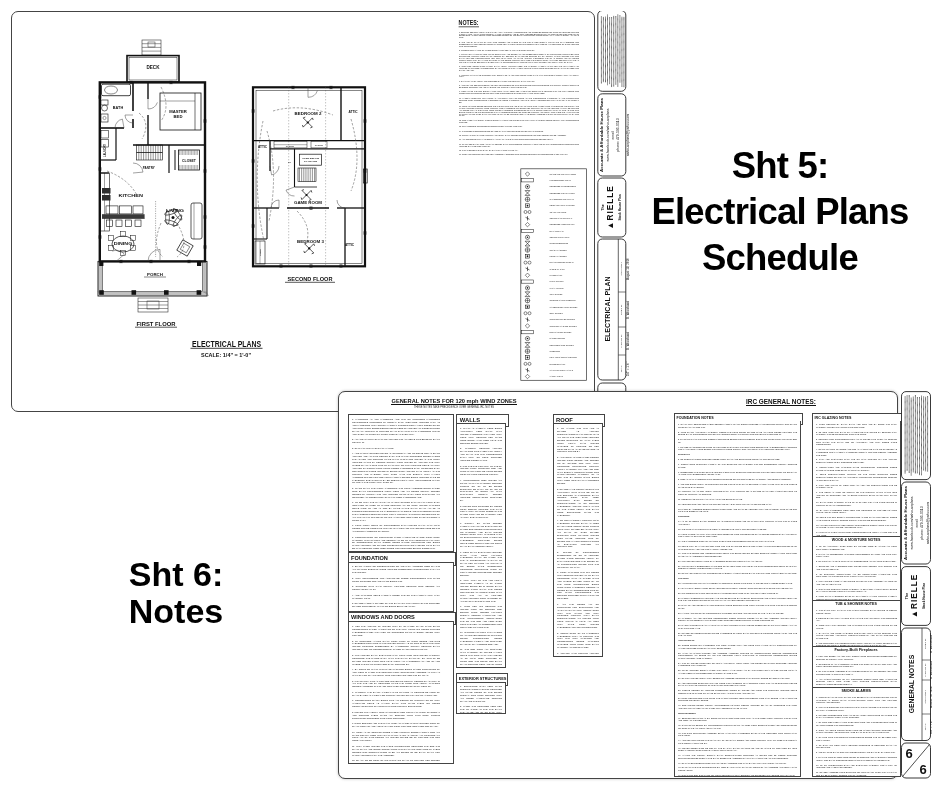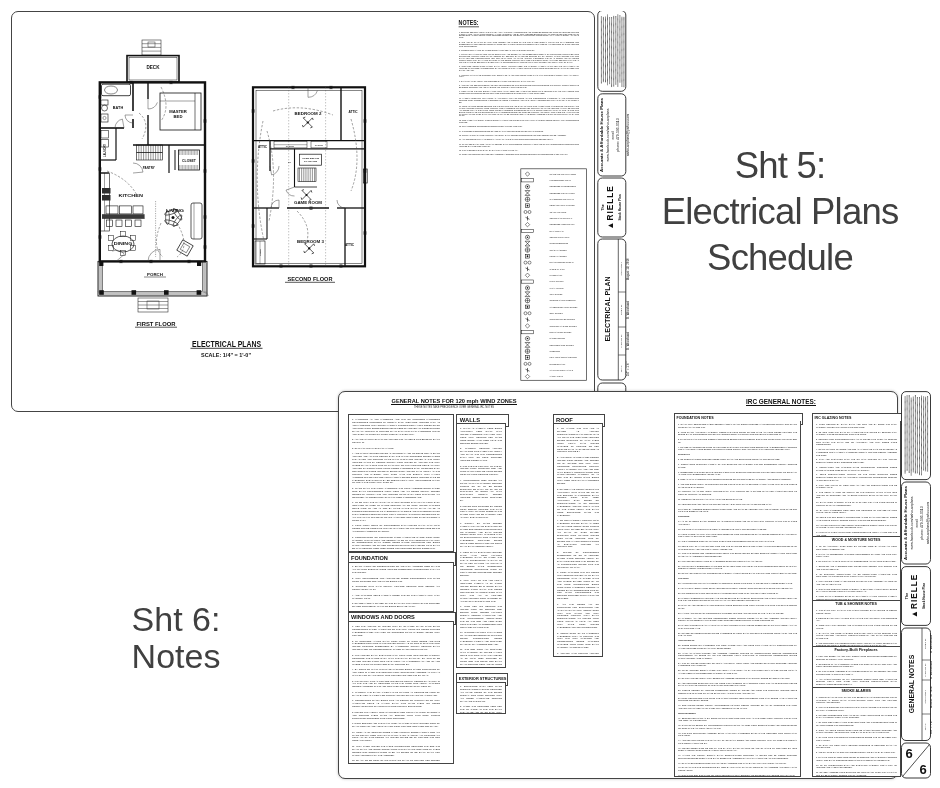--- a/index.html
+++ b/index.html
@@ -3,23 +3,23 @@
 <meta charset="utf-8">
 <style>
   html,body{margin:0;padding:0;background:#fff;}
   body{width:940px;height:788px;position:relative;overflow:hidden;
        font-family:"Liberation Sans",sans-serif;}
   .sheet{position:absolute;background:#fff;border:1px solid #444;border-radius:7px;}
   #sheet5{left:0;top:0;width:582px;height:399px;}
   #s5wrap{position:absolute;left:11px;top:11px;width:633px;height:401px;}
   #sheet6{left:-1px;top:0;width:558px;height:385.5px;box-shadow:0 0 3px rgba(0,0,0,0.25);}
   #s6wrap{position:absolute;left:339px;top:391px;width:593px;height:388px;}
-  .biglabel{position:absolute;font-weight:normal;color:#404040;text-align:center;}
+  .biglabel{position:absolute;font-weight:bold;color:#000000;text-align:center;}
   #lbl5{left:620px;top:143px;width:320px;font-size:36.5px;line-height:46px;letter-spacing:-0.8px;}
-  #lbl6{left:76px;top:556px;width:200px;font-size:34px;line-height:37px;letter-spacing:0px;margin-top:45px;}
+  #lbl6{left:76px;top:556px;width:200px;font-size:34px;line-height:37px;letter-spacing:0px;}
   .tinyblock{position:absolute;transform-origin:0 0;color:#1a1a1a;text-align:justify;}
   #notes5{left:447.5px;top:19.5px;width:480px;transform:scale(0.25);
           font-size:7.3px;line-height:7.6px;}
   #notes5 p{margin:0 0 10px 0;}
   .c6{position:absolute;transform-origin:0 0;transform:scale(0.5);color:#161616;
       text-align:justify;font-size:4.5px;line-height:5.8px;}
   .c6 p{margin:0 0 5.4px 0;}
   .c6s{font-size:4.1px;line-height:5.2px;}
   .c6s p{margin:0 0 4.6px 0;}
   .box6{position:absolute;border:0.8px solid #444;background:#fff;overflow:hidden;}

